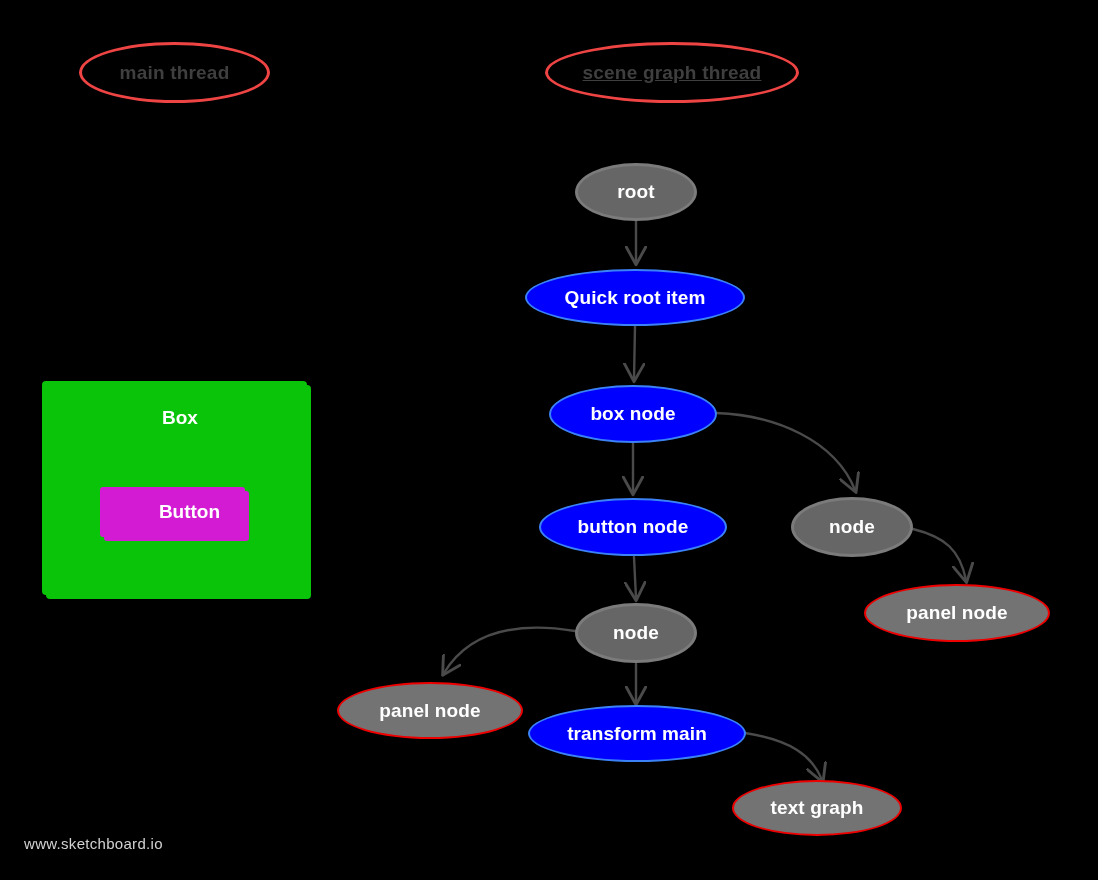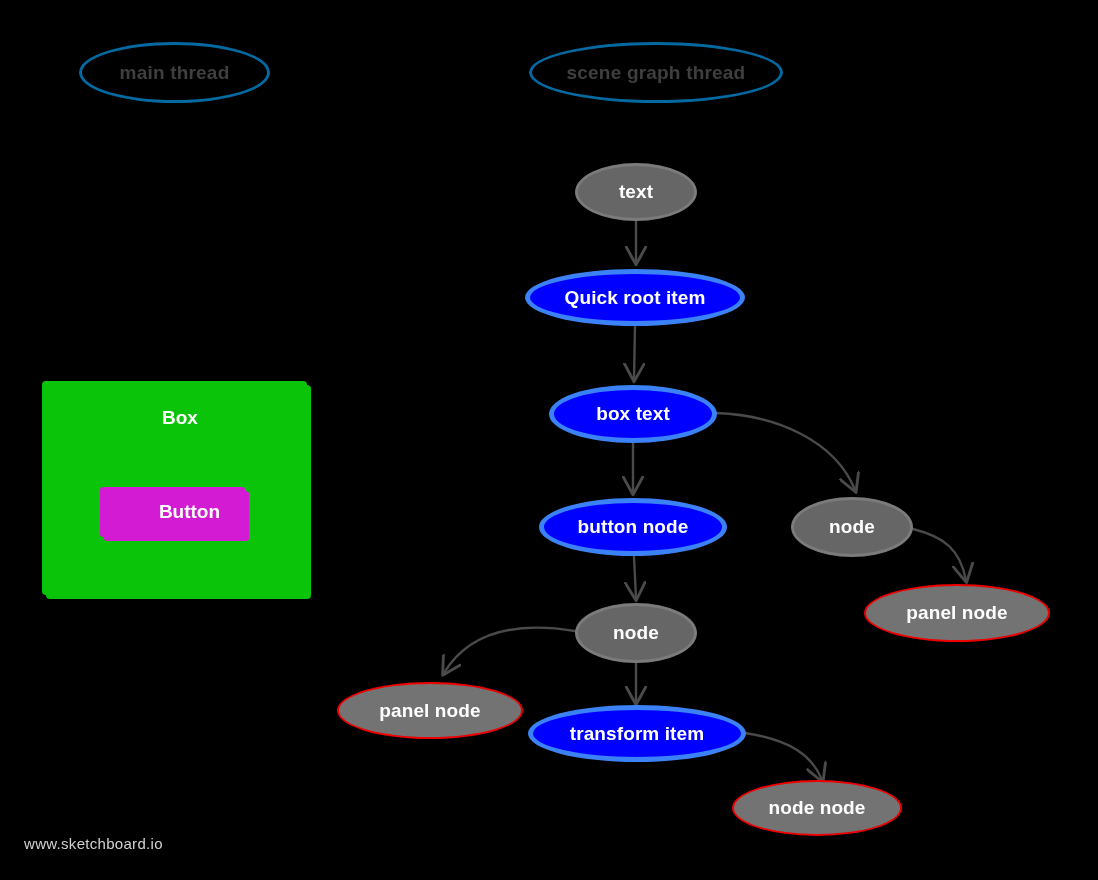--- a/index.html
+++ b/index.html
@@ -26,21 +26,21 @@
     height: 880px;
     pointer-events: none;
   }
 
   
   .thread-label {
     position: absolute;
     display: flex;
     align-items: center;
     justify-content: center;
-    border: 3px solid #0369a1;
+    border: 3px solid #ef4444;
     border-radius: 50%;
     color: #3f3f3f;
     font-size: 19px;
     font-weight: bold;
     letter-spacing: 0.2px;
     background: transparent;
     box-sizing: border-box;
   }
 
   
@@ -57,21 +57,21 @@
     box-sizing: border-box;
     white-space: nowrap;
     letter-spacing: 0.1px;
   }
   .node.gray {
     background: #666666;
     border: 3px solid #7b7b7b;
   }
   .node.blue {
     background: #0000ff;
-    border: 5px solid #3b82f6;
+    border: 2px solid #3b82f6;
   }
   .node.red {
     background: #737373;
     border: 2px solid #ee0000;
   }
 
   
   .widget-box {
     position: absolute;
     background: #0ac40a;
@@ -146,39 +146,39 @@
       <path d="M636,664 L636,702" marker-end="url(#arrowhead)"></path>
 
       <path d="M745,733 C790,740 812,755 822,780" marker-end="url(#arrowhead)"></path>
     </g>
   </svg>
 
   <div class="thread-label" style="left:79px; top:42px; width:191px; height:61px;">
     <span>main thread</span>
   </div>
 
-  <div class="thread-label" style="left:529px; top:42px; width:254px; height:61px;">
+  <div class="thread-label" style="left:545px; top:42px; width:254px; height:61px;text-decoration:underline;">
     <span>scene graph thread</span>
   </div>
 
   <div class="widget-box" style="left:42px; top:381px; width:265px; height:214px;">
     <div class="widget-box-title">Box</div>
     <div class="widget-button" style="left:58px; top:106px; width:145px; height:50px;padding-left:34px;">Button</div>
   </div>
 
   <div class="node gray" style="left:575px; top:163px; width:122px; height:58px;">
-    <span>text</span>
+    <span>root</span>
   </div>
 
   <div class="node blue" style="left:525px; top:269px; width:220px; height:57px;">
     <span>Quick root item</span>
   </div>
 
   <div class="node blue" style="left:549px; top:385px; width:168px; height:58px;">
-    <span>box text</span>
+    <span>box node</span>
   </div>
 
   <div class="node blue" style="left:539px; top:498px; width:188px; height:58px;">
     <span>button node</span>
   </div>
 
   <div class="node gray" style="left:791px; top:497px; width:122px; height:60px;">
     <span>node</span>
   </div>
 
@@ -188,22 +188,22 @@
 
   <div class="node gray" style="left:575px; top:603px; width:122px; height:60px;">
     <span>node</span>
   </div>
 
   <div class="node red" style="left:337px; top:682px; width:186px; height:57px;">
     <span>panel node</span>
   </div>
 
   <div class="node blue" style="left:528px; top:705px; width:218px; height:57px;">
-    <span>transform item</span>
+    <span>transform main</span>
   </div>
 
   <div class="node red" style="left:732px; top:780px; width:170px; height:56px;">
-    <span>node node</span>
+    <span>text graph</span>
   </div>
 
   <div class="watermark">www.sketchboard.io</div>
 
 </div>
 
 </body></html>

